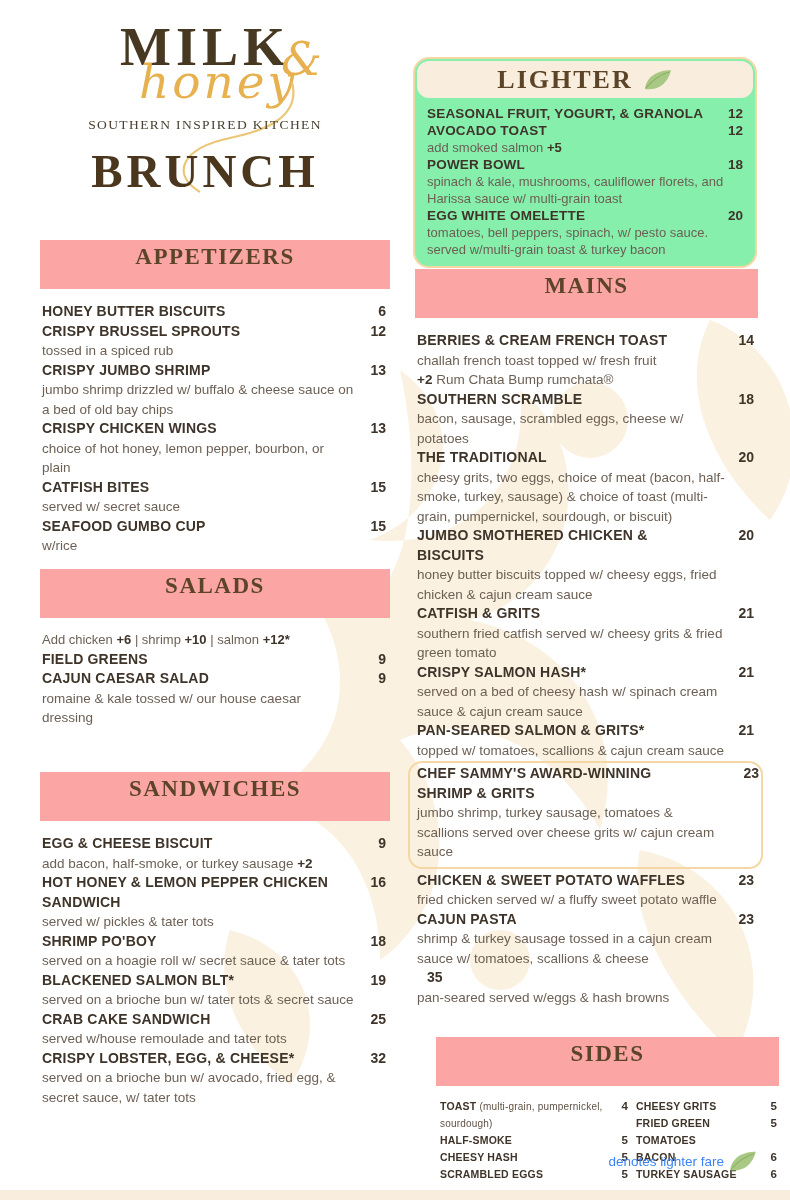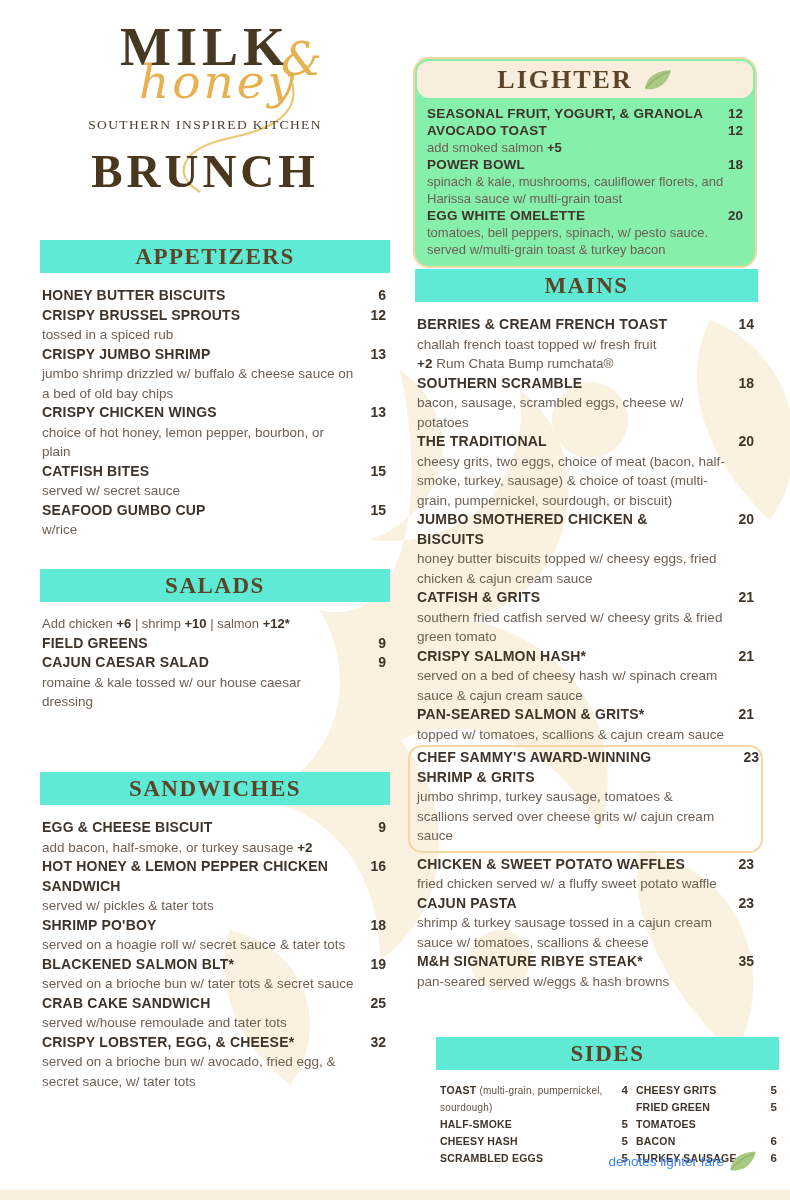--- a/index.html
+++ b/index.html
@@ -19,21 +19,21 @@
                line-height:1;color:#e6b14e;margin:-16px 0 0 26px;letter-spacing:3px;}
   .brand-swash{position:absolute;left:100px;top:58px;}
   .brand-tagline{position:relative;font-family:"Liberation Serif","DejaVu Serif",serif;font-size:13.5px;
                  letter-spacing:1.4px;color:#49402f;margin-top:12px;}
   .menu-title{position:absolute;left:40px;top:144px;width:330px;margin:0;text-align:center;
               font-family:"Liberation Serif","DejaVu Serif",serif;font-weight:700;font-size:47px;
               letter-spacing:4px;color:#4b371d;}
 
   
   .sec{position:absolute;}
-  .band{background:#5eead4;text-align:center;padding:4px 0 3px;}
+  .band{background:#fca5a5;text-align:center;padding:4px 0 19px;}
   .sec-title{font-family:"Liberation Serif","DejaVu Serif",serif;font-weight:700;font-size:23px;
              letter-spacing:1.5px;color:#5b4428;}
   .items{padding:13px 4px 0 2px;}
 
   
   .menu-item{position:relative;}
   .irow{display:flex;justify-content:space-between;align-items:flex-start;}
   .iname{font-weight:bold;font-size:14px;line-height:19.5px;color:#3f342a;letter-spacing:.2px;max-width:300px;}
   .iprice{font-weight:bold;font-size:14px;line-height:19.5px;color:#3f342a;margin-left:10px;white-space:nowrap;}
   .idesc{font-size:13.5px;line-height:19.5px;color:#6c5f54;max-width:312px;}
@@ -338,21 +338,20 @@
         </div>
         <div class="menu-item">
           <div class="irow">
             <span class="iname">CAJUN PASTA</span>
             <span class="iprice">23</span>
           </div>
           <div class="idesc">shrimp &amp; turkey sausage tossed in a cajun cream sauce w/ tomatoes, scallions &amp; cheese</div>
         </div>
         <div class="menu-item">
           <div class="irow">
-            <span class="iname">M&amp;H SIGNATURE RIBYE STEAK*</span>
             <span class="iprice">35</span>
           </div>
           <div class="idesc">pan-seared served w/eggs &amp; hash browns</div>
         </div>
       </div>
   </section>
 
   <section class="sec" style="left:436px;top:1037px;width:343px;">
     <div class="band">
       <span class="sec-title">SIDES</span>

